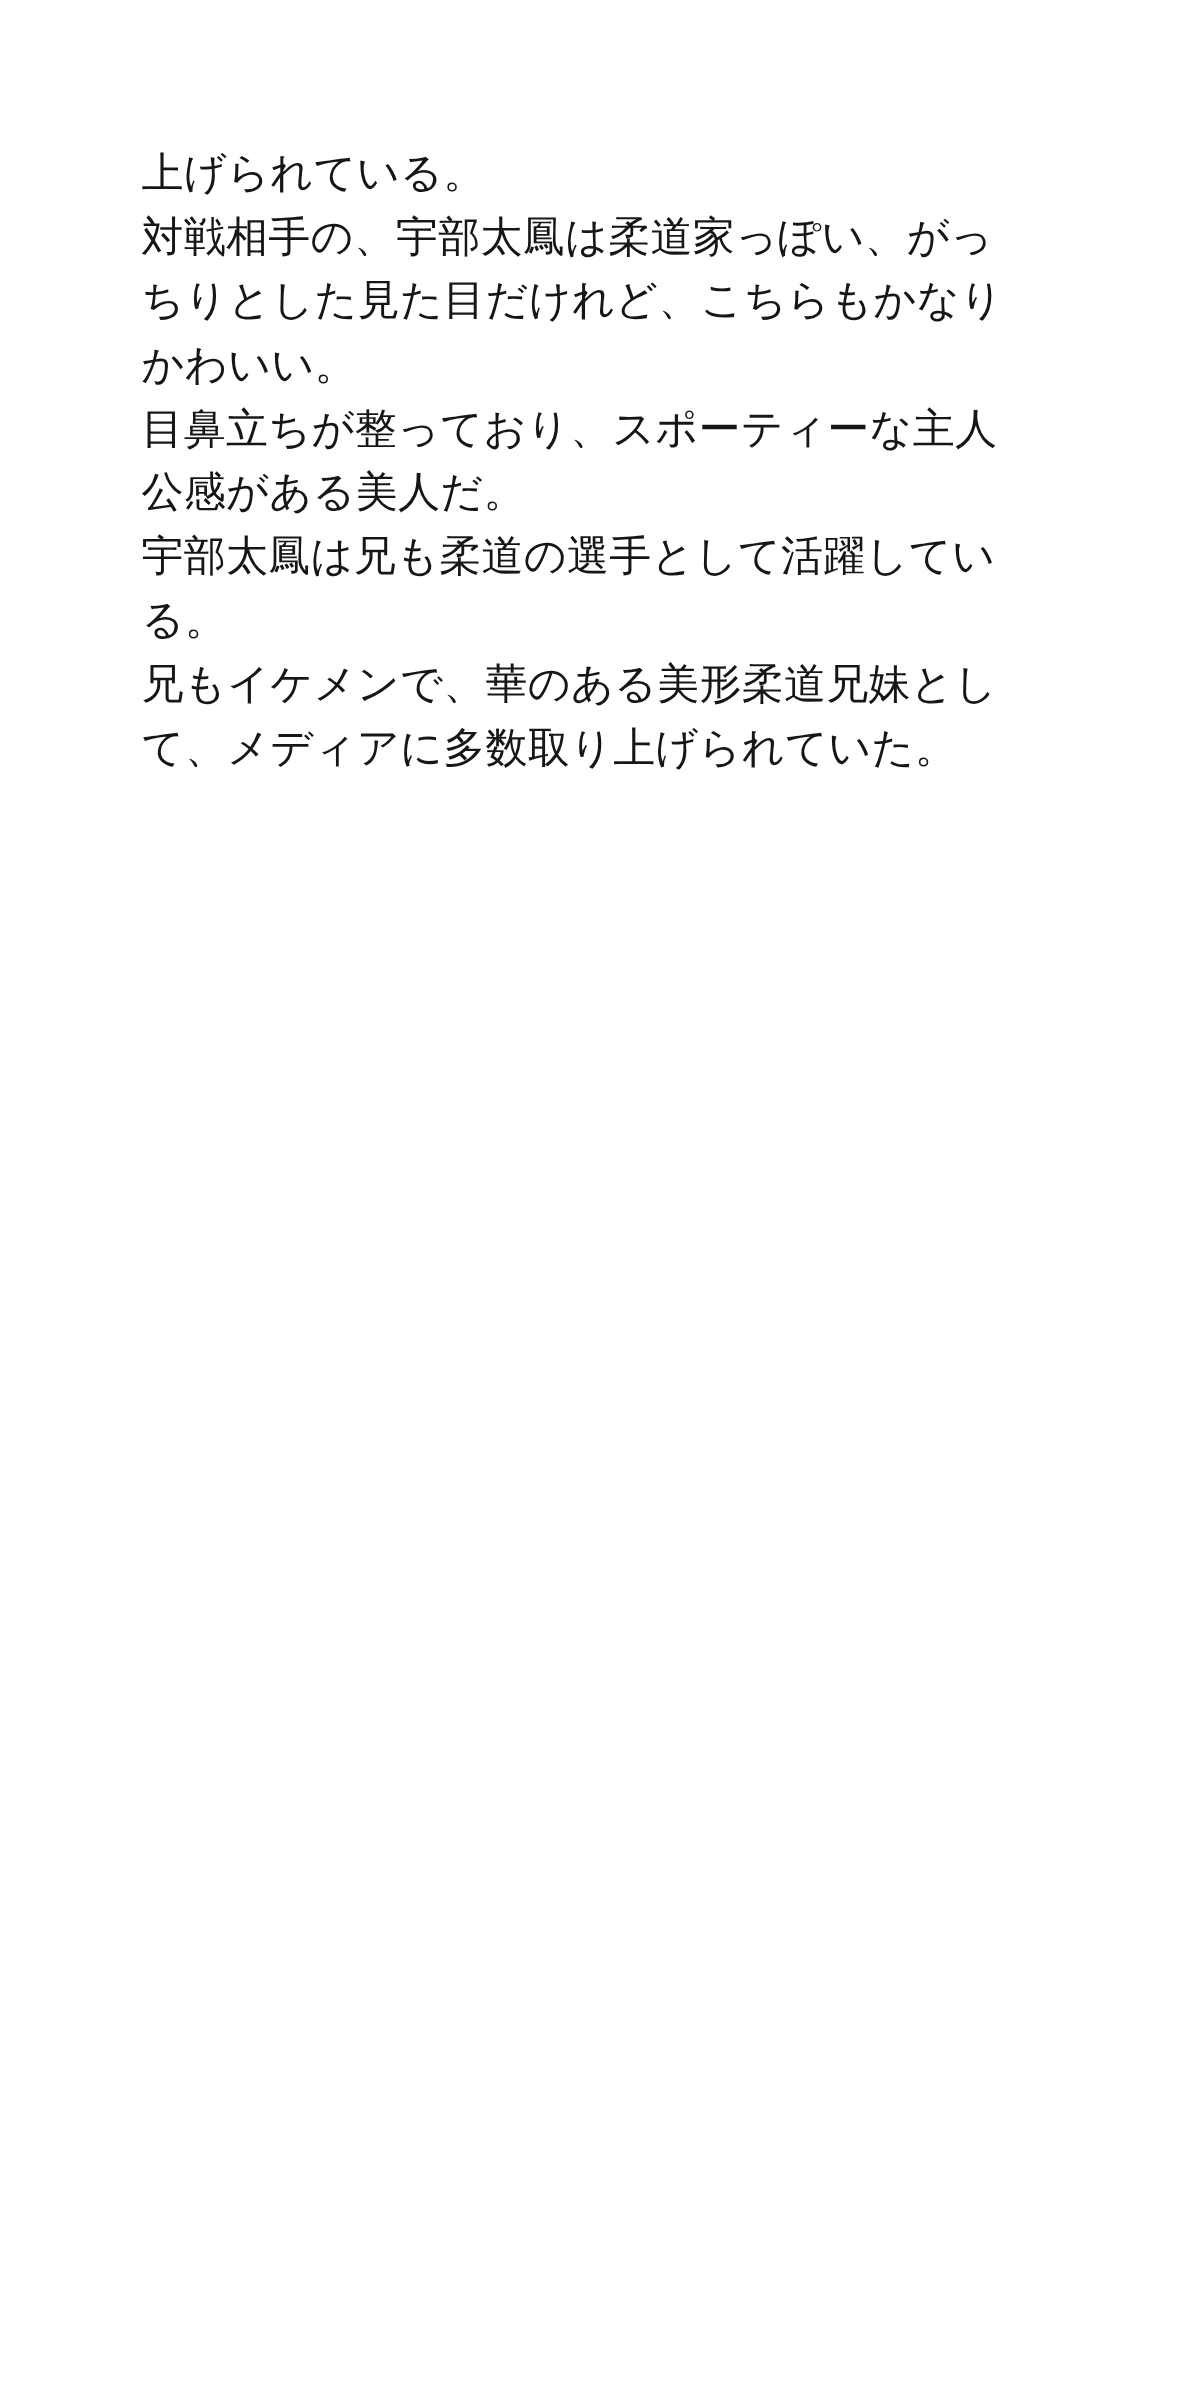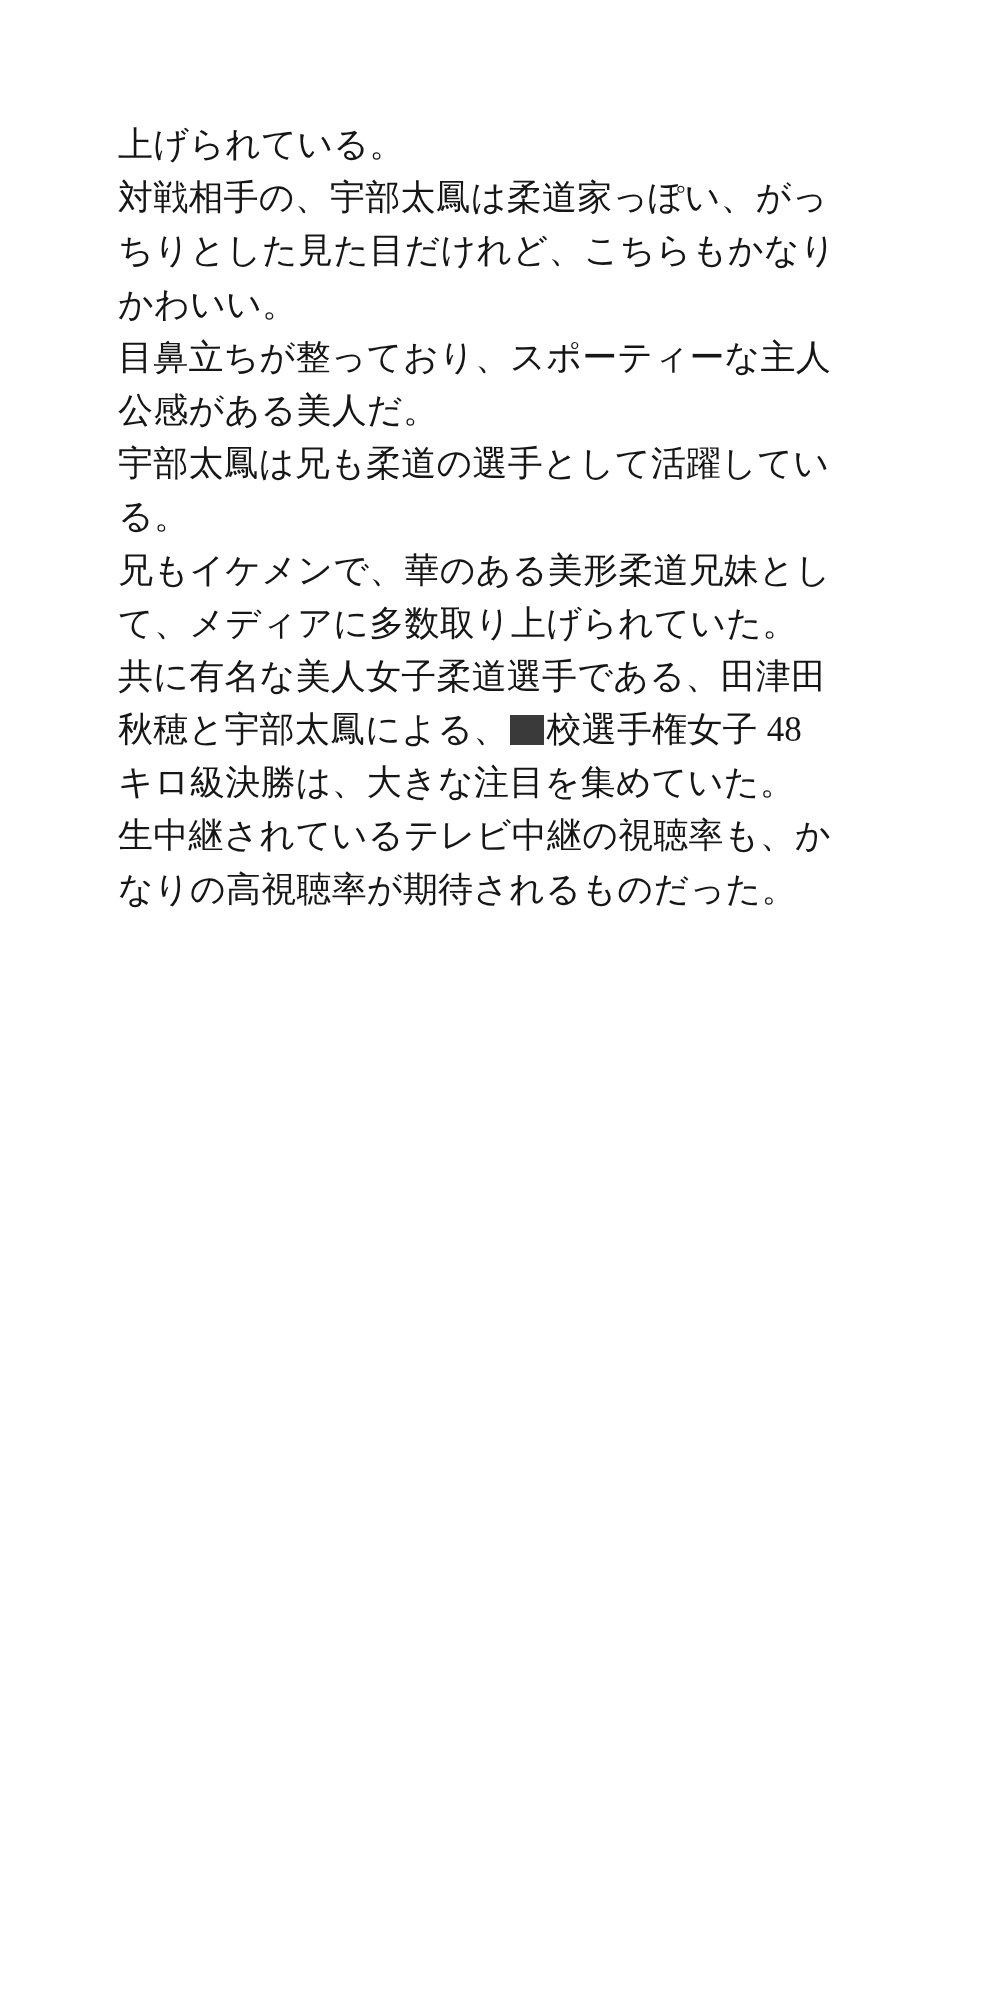--- a/index.html
+++ b/index.html
@@ -52,20 +52,18 @@
 
 <div class="page">
   <div class="body-text">
 
     <p class="para">上げられている。
 対戦相手の、宇部太鳳は柔道家っぽい、がっちりとした見た目だけれど、こちらもかなりかわいい。
 目鼻立ちが整っており、スポーティーな主人公感がある美人だ。
 宇部太鳳は兄も柔道の選手として活躍している。
 兄もイケメンで、華のある美形柔道兄妹として、メディアに多数取り上げられていた。</p>
 
-    <p class="para"><span>共に有名な美人女子柔道選手である、田津田秋穂と宇部太鳳による、</span><span class="redaction"></span><span>校選手権女子 48 キロ級決勝は、大きな注目を集めていた。
-生中継されているテレビ中継の視聴率も、かなりの高視聴率が期待されるものだった。</span></p>
 
     <div class="gap"></div>
 
 
   </div>
 </div>
 
 </body></html>

